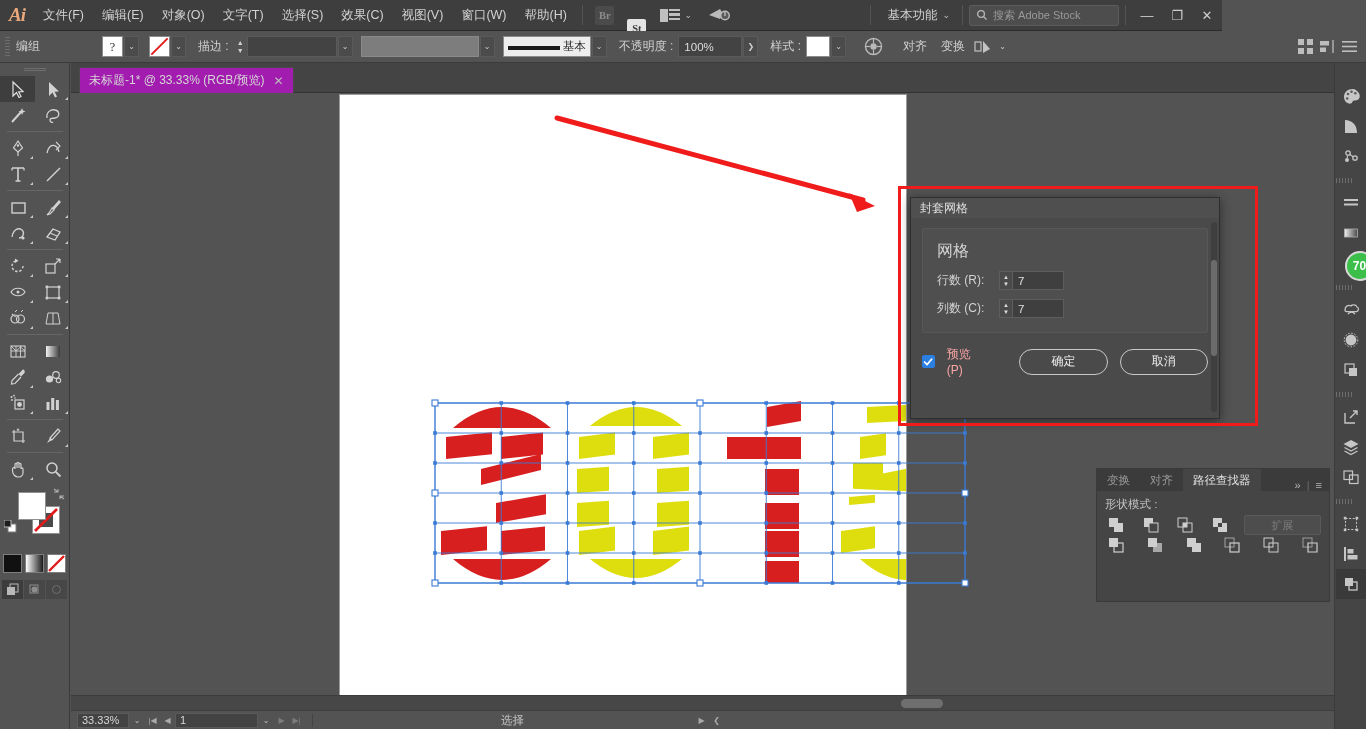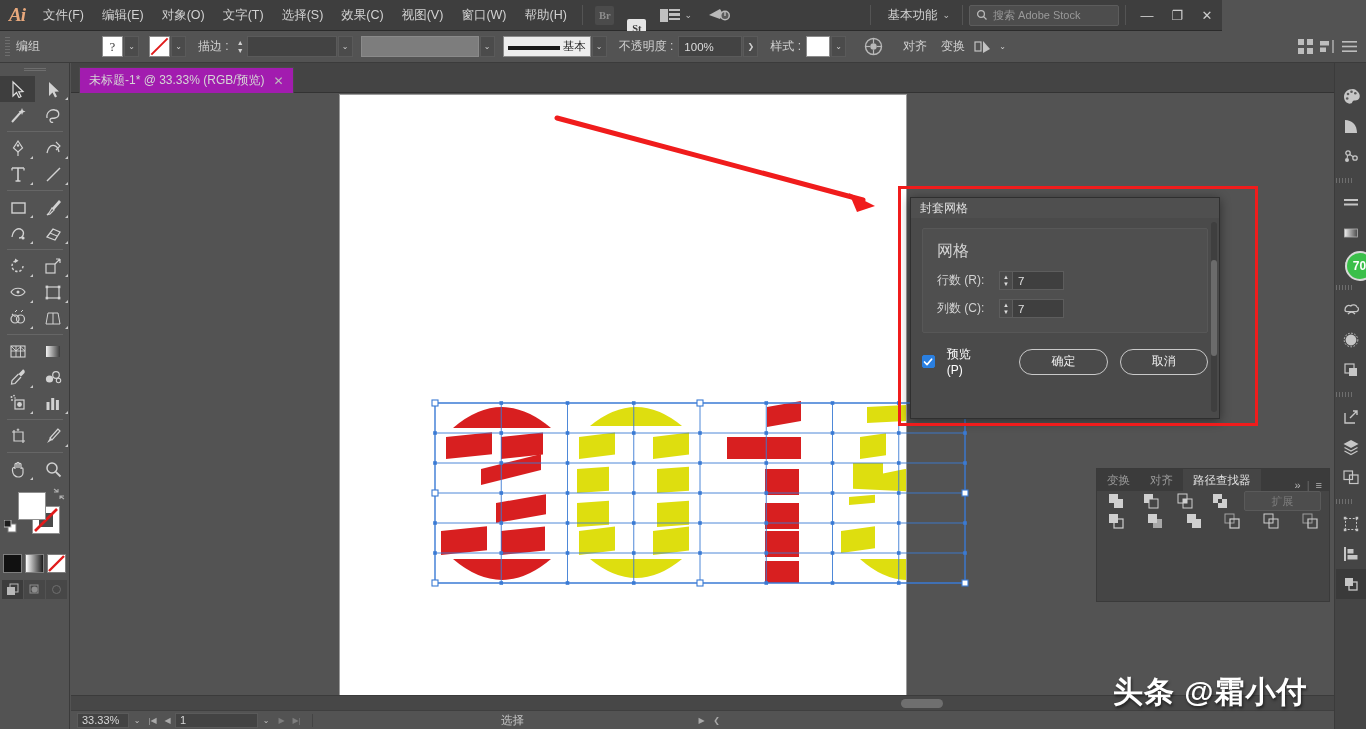--- a/index.html
+++ b/index.html
@@ -257,21 +257,21 @@
   .dlg-input {
     width: 52px; height: 19px; background: #3f3f3f; border: 1px solid #5d5d5d;
     display: flex; align-items: center; padding-left: 5px; font-size: 11.5px; color: #e2e2e2;
   }
   .dlg-footer { display: flex; align-items: center; padding: 13px 11px 0 11px; gap: 12px; }
   .cbx {
     width: 13px; height: 13px; background: #2a7fe0; border: 1px solid #2a7fe0;
     display: flex; align-items: center; justify-content: center; border-radius: 2px;
   }
   .cbx svg { display: block; }
-  .preview-lbl { font-size: 12px; color: #ffffff; }
+  .preview-lbl { font-size: 12px; color: #fca5a5; }
   .dlg-btn {
     height: 26px; border-radius: 13px; border: 1px solid #c9c9c9; background: transparent;
     color: #ededed; font-size: 12px; display: flex; align-items: center; justify-content: center;
     font-family: "Liberation Sans", sans-serif;
   }
   .btn-ok { width: 90px; }
   .btn-cancel { width: 90px; }
   .dlg-scroll { position: absolute; right: 2px; top: 24px; width: 6px; height: 190px; background: #3f3f3f; border-radius: 3px;}
   .dlg-scroll i { position: absolute; left: 0; top: 38px; width: 6px; height: 96px; background: #6b6b6b; border-radius: 3px; display:block;}
 
@@ -1307,20 +1307,21 @@
     <div class="pf-tabs" id="pf-tabs">
         <div class="pf-tab">变换</div>
         <div class="pf-tab">对齐</div>
         <div class="pf-tab active">路径查找器</div>
       <div class="pf-tabsright">
         <span>»</span>
         <span style="color:#6a6a6a">|</span>
         <span>≡</span>
       </div>
     </div>
+    <div class="pf-section">形状模式 :</div>
     <div class="pf-row">
       <div class="pf-btn">
         <svg width="16" height="16" viewBox="0 0 16 16">
           <path d="M1 1 h9 v5 h5 v9 h-9 v-5 h-5 z" fill="#cfcfcf"></path>
         </svg>
       </div>
       <div class="pf-btn">
         <svg width="16" height="16" viewBox="0 0 16 16">
           <path d="M1 1 h9 v5 h-4 v4 h-5 z" fill="#cfcfcf"></path>
           <rect x="6" y="6" width="9" height="9" fill="none" stroke="#cfcfcf" stroke-width="1"></rect>
@@ -1414,15 +1415,14 @@
         </svg>
       </span>
       <span class="preview-lbl">预览 (P)</span>
       <span style="width:6px"></span>
       <div class="dlg-btn btn-ok">确定</div>
       <div class="dlg-btn btn-cancel">取消</div>
     </div>
   </div>
   <div class="redbox"></div>
 
-  <div class="watermark">头条 @霜小付</div>
 
 </div>
 
 </body></html>

